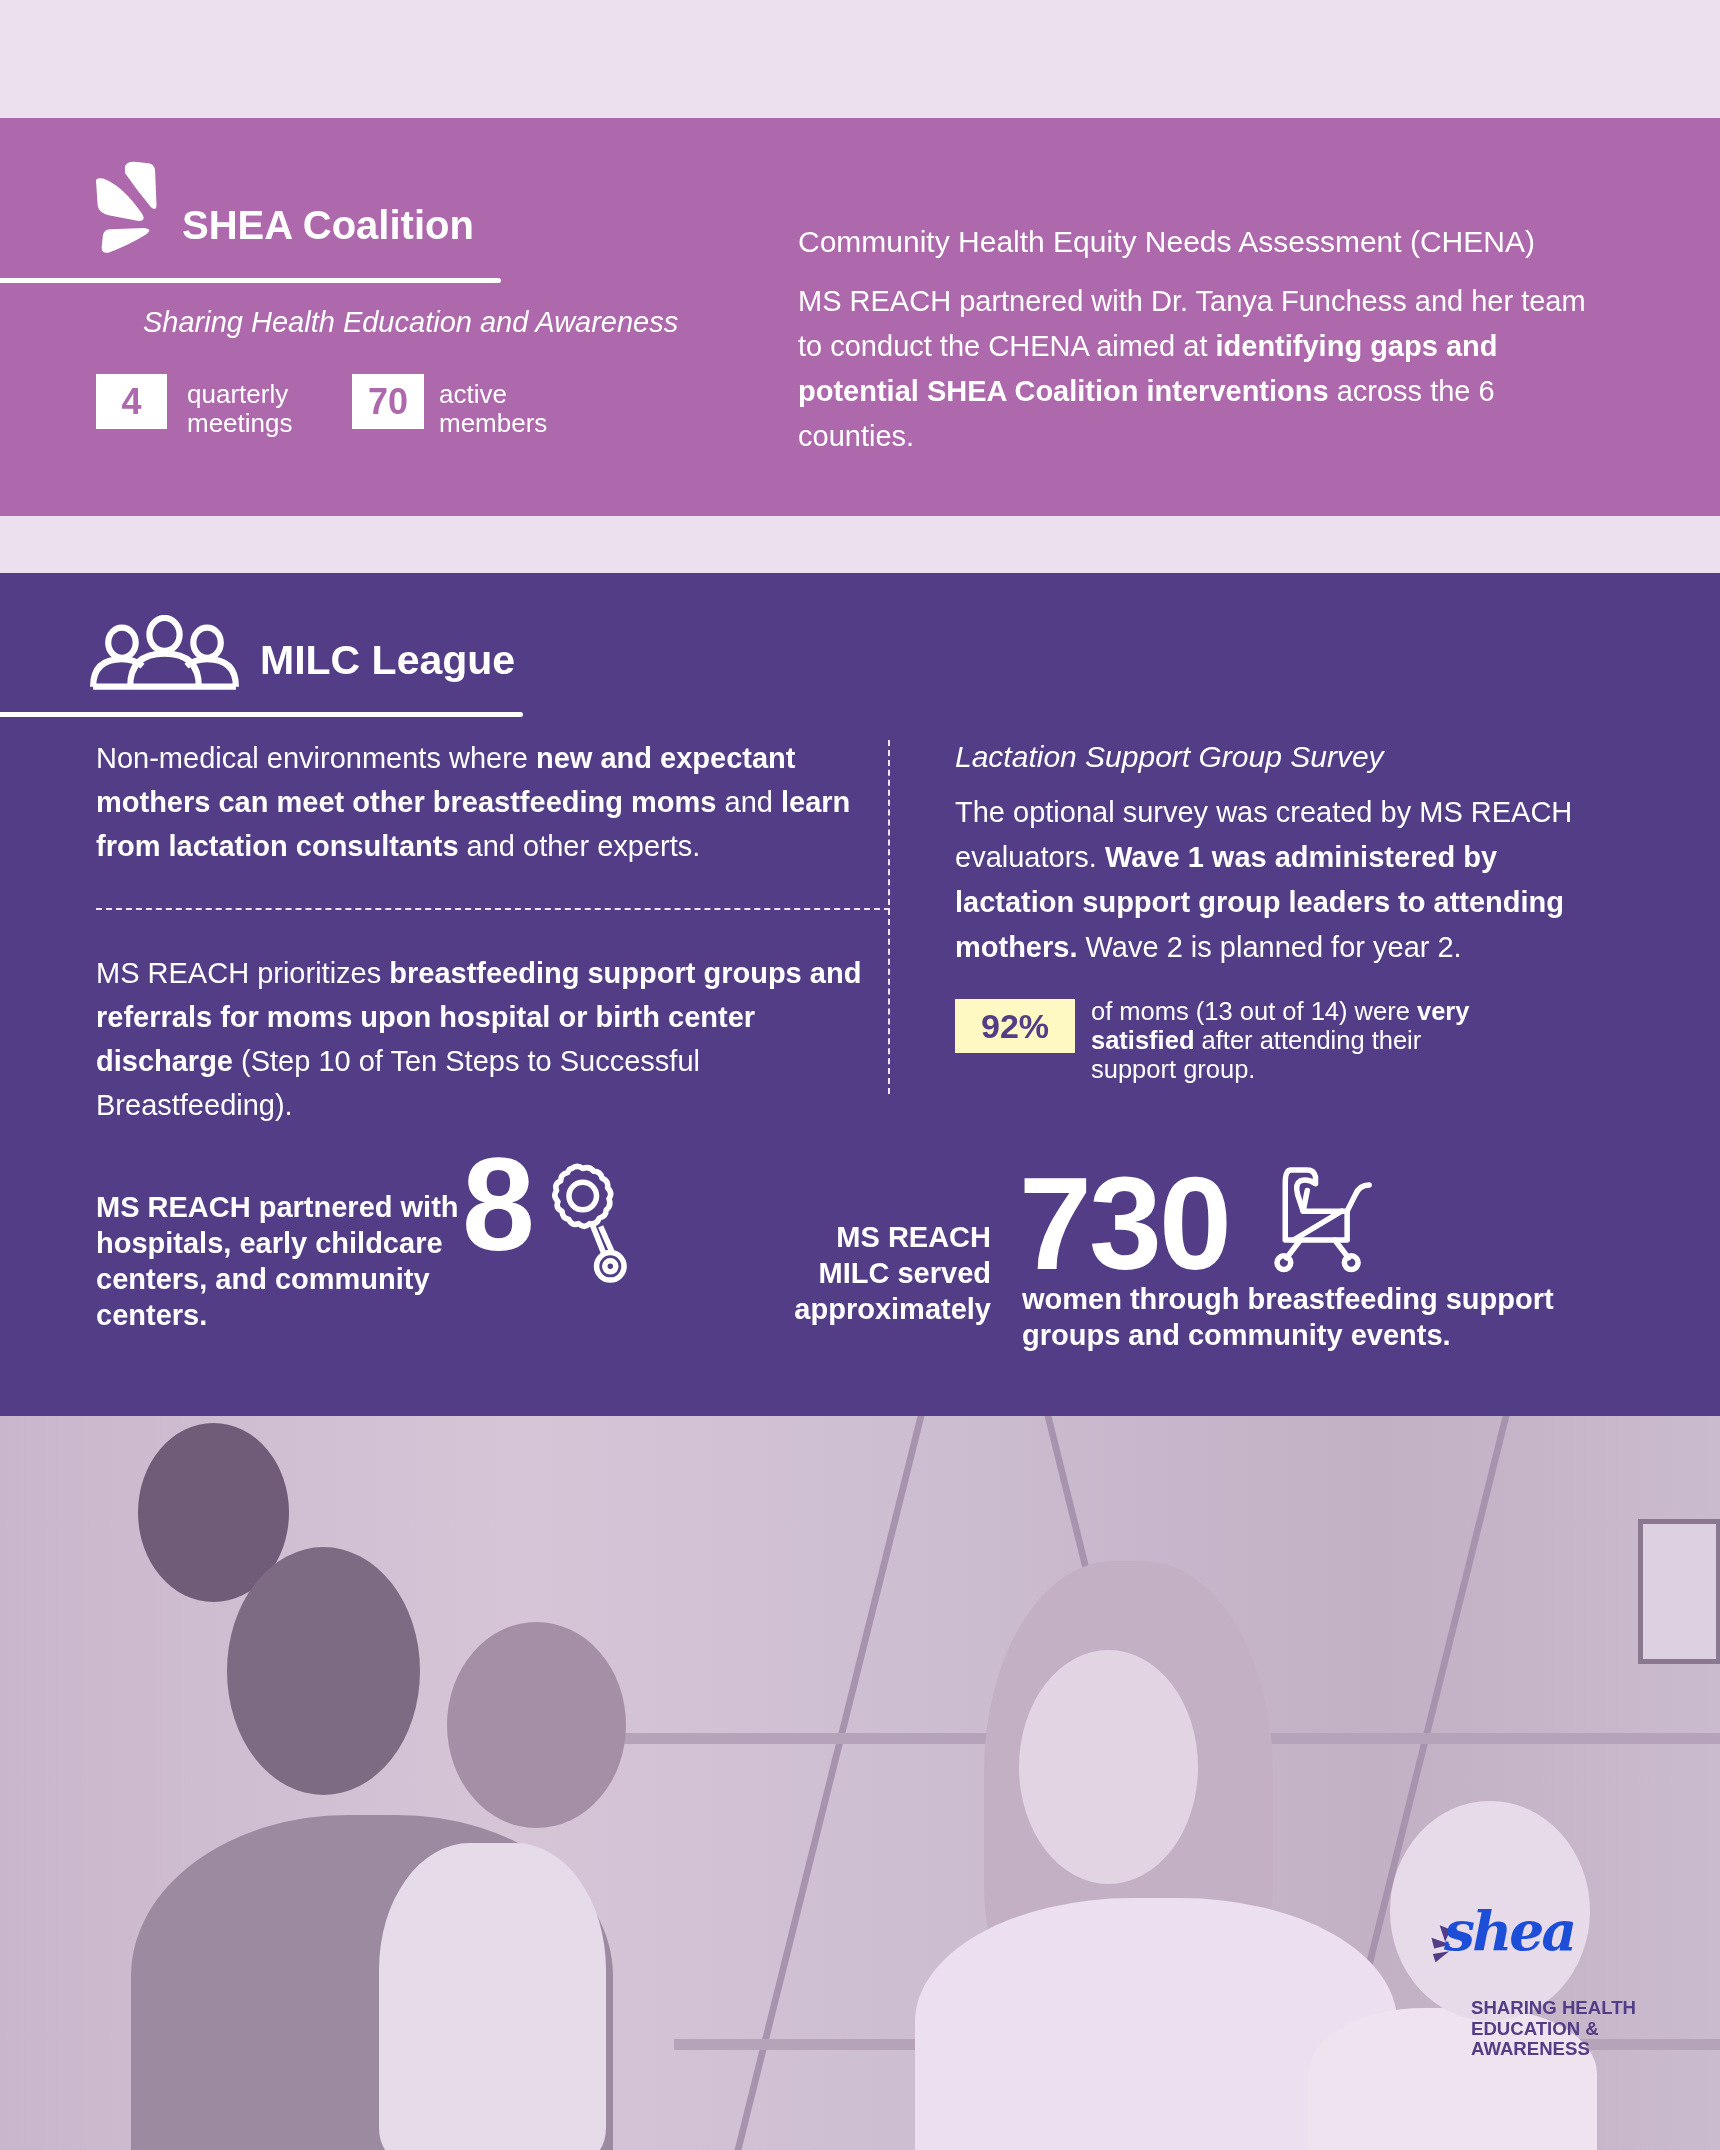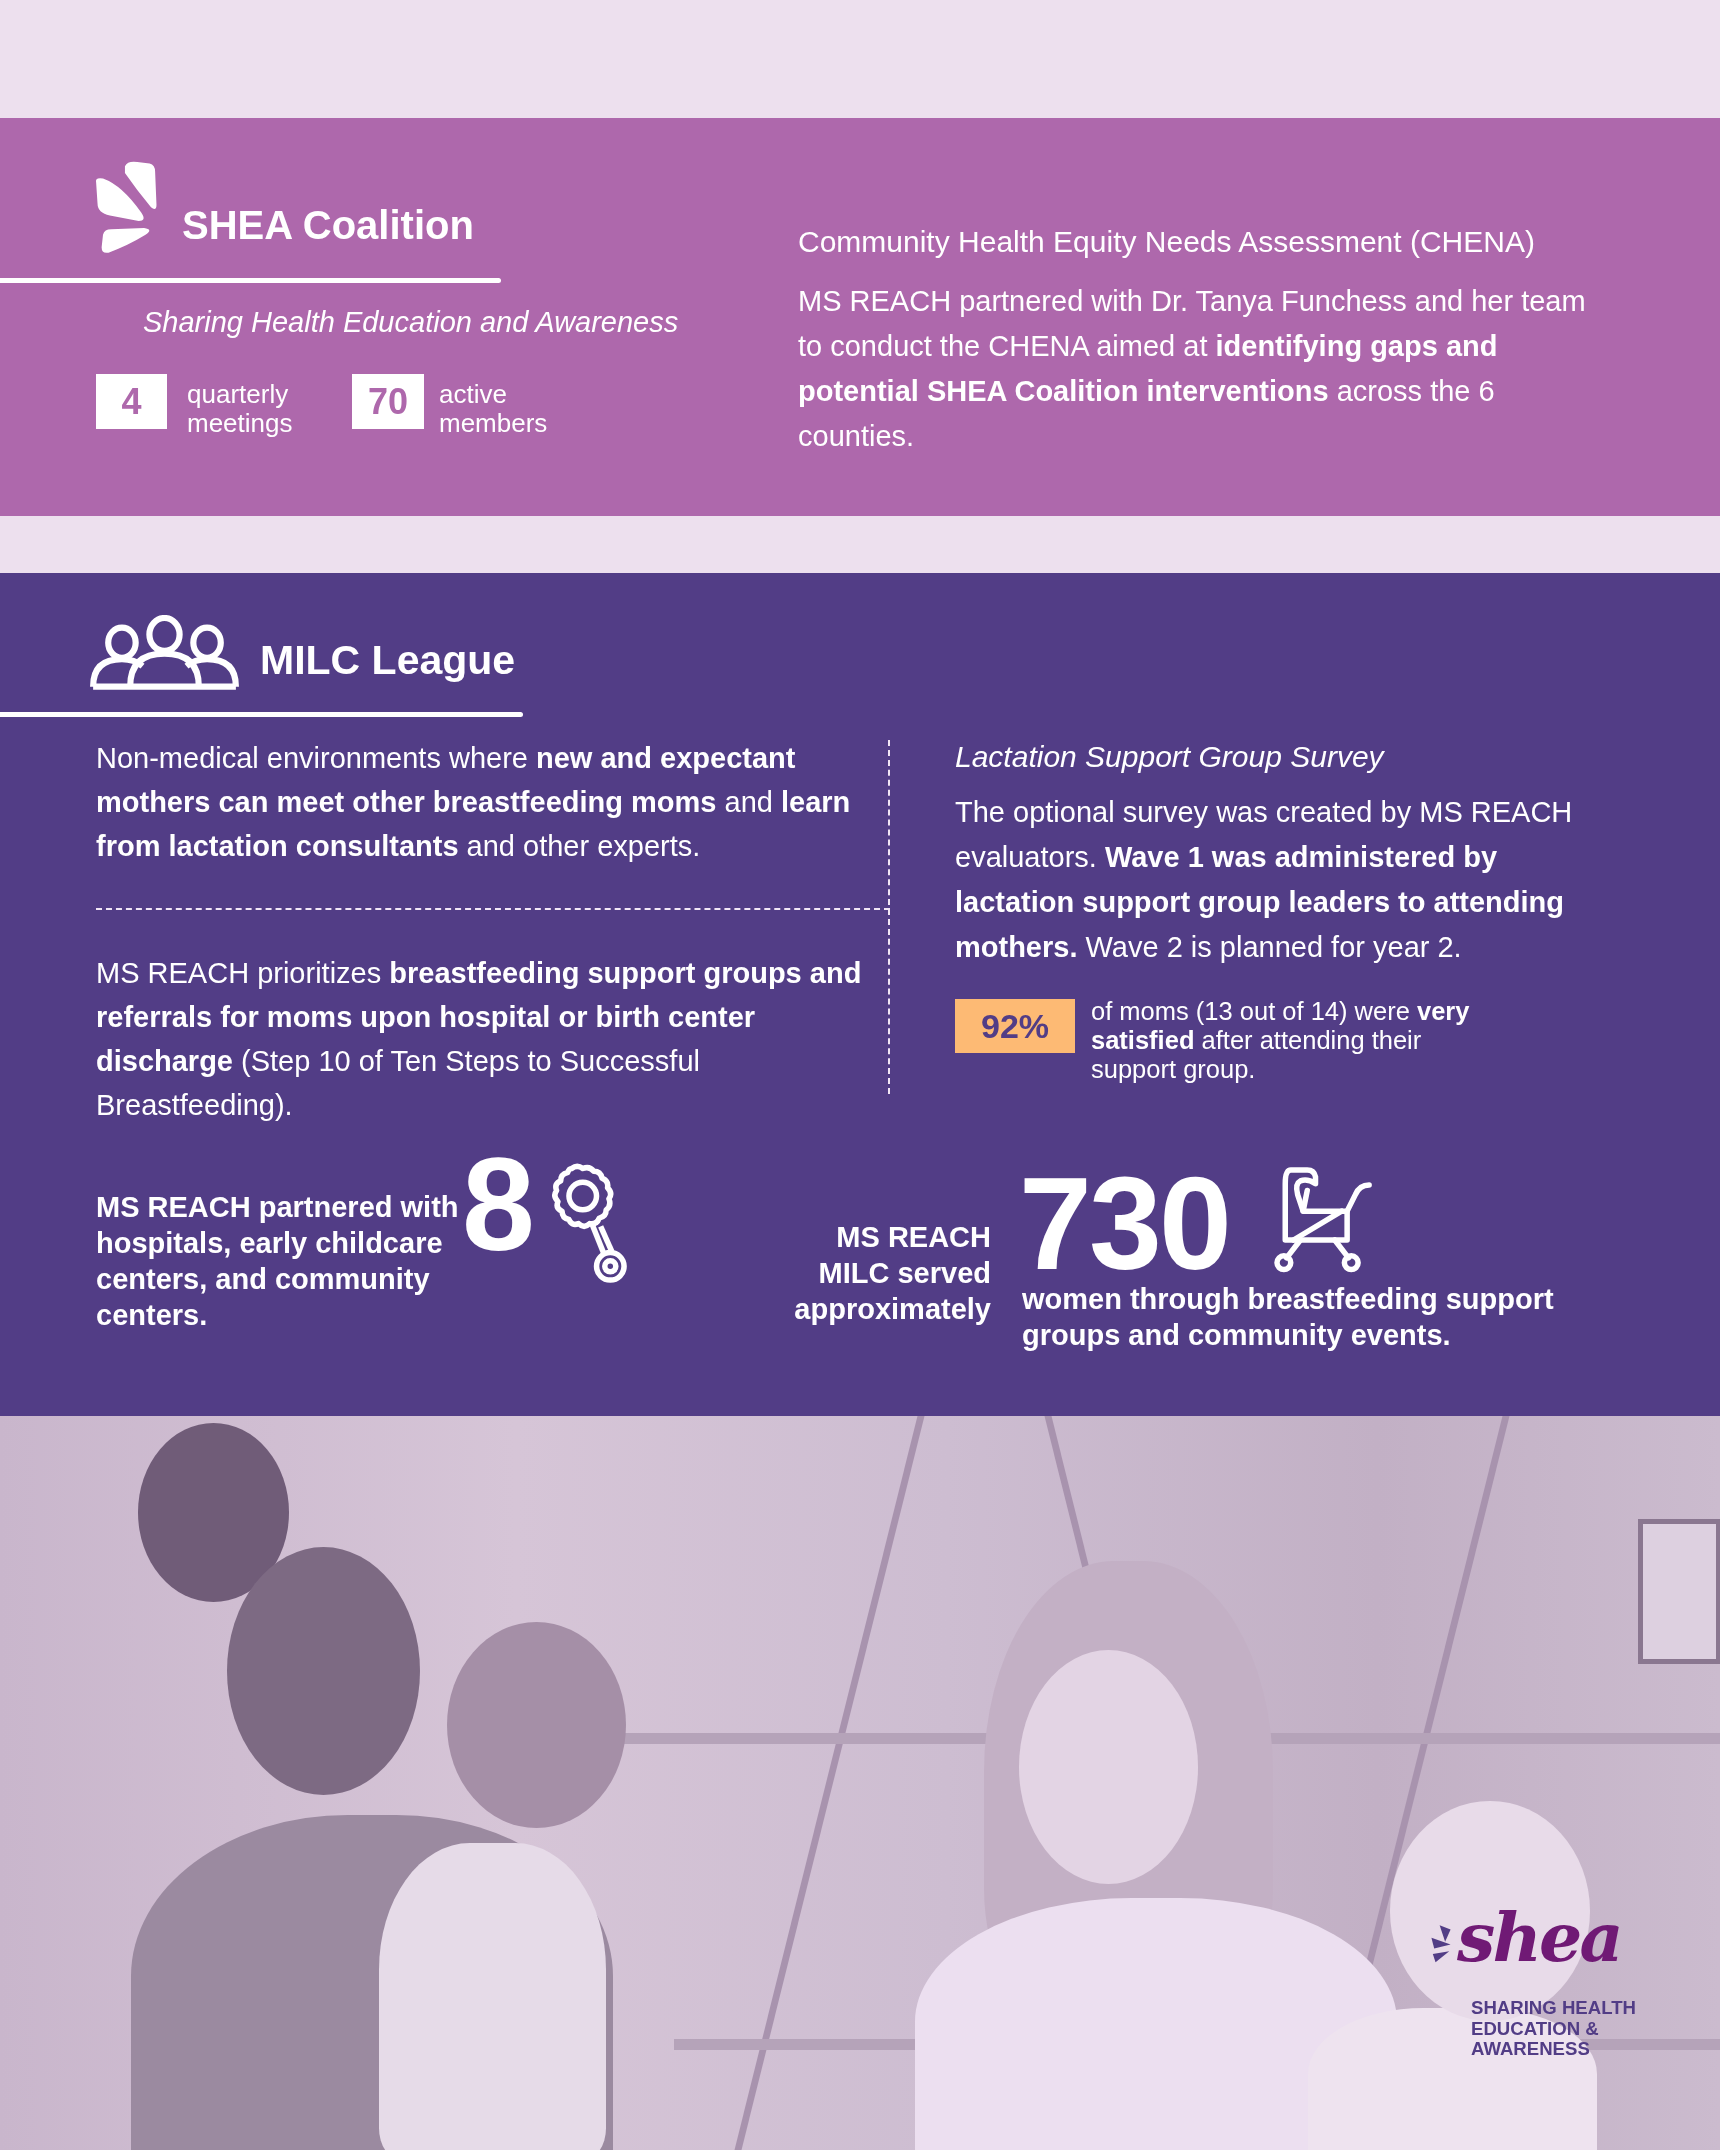--- a/index.html
+++ b/index.html
@@ -38,21 +38,21 @@
   .milc-icon { position: absolute; left: 89px; top: 615px; width: 151px; height: 76px; }
   .milc-title { position: absolute; left: 260px; top: 637px; font-size: 41px; font-weight: 700; }
   .milc-rule { position: absolute; left: 0; top: 712px; width: 523px; height: 4.8px; background: #fff; border-radius: 0 2.8px 2.8px 0; }
   .milc-p1 { position: absolute; left: 96px; top: 736px; width: 785px; font-size: 29px; line-height: 44px; }
   .dash-h { position: absolute; left: 96px; top: 908px; width: 794px; height: 0; border-top: 2.8px dashed #f1e6f5; }
   .dash-v { position: absolute; left: 888px; top: 740px; width: 0; height: 354px; border-left: 2.8px dashed #f1e6f5; }
   .milc-p2 { position: absolute; left: 96px; top: 951px; width: 785px; font-size: 29px; line-height: 44px; }
 
   .survey-title { position: absolute; left: 955px; top: 740px; font-size: 30px; font-style: italic; }
   .survey-body { position: absolute; left: 955px; top: 790px; width: 661px; font-size: 29px; line-height: 45px; }
-  .pct-box { position: absolute; left: 955px; top: 999px; width: 120px; height: 54px; background: #fdba74; color: #523d86;
+  .pct-box { position: absolute; left: 955px; top: 999px; width: 120px; height: 54px; background: #fef9c3; color: #523d86;
     font-size: 34px; font-weight: 700; display: flex; align-items: center; justify-content: center; }
   .pct-text { position: absolute; left: 1091px; top: 997px; width: 385px; font-size: 25.5px; line-height: 29px; }
 
   .partner-text { position: absolute; left: 96px; top: 1189px; width: 447px; font-size: 29px; font-weight: 700; line-height: 36px; }
   .partner-num { position: absolute; left: 462px; top: 1139px; font-size: 131px; font-weight: 700; line-height: 1; }
   .rattle-icon { position: absolute; left: 544px; top: 1163px; width: 83px; height: 124px; }
 
   .served-text { position: absolute; left: 785px; top: 1219px; width: 206px; text-align: right; font-size: 29px; font-weight: 700; line-height: 36px; }
   .served-num { position: absolute; left: 1019px; top: 1158px; font-size: 131px; font-weight: 700; line-height: 1; letter-spacing: -2.8px; }
   .stroller-icon { position: absolute; left: 1266px; top: 1163px; width: 110px; height: 110px; }
@@ -71,22 +71,22 @@
   .ph.woman1-bun { left: 138px; top: 6.9px; width: 151px; height: 179px; background: #705c78; border-radius: 50%; }
   .ph.baby1-body { left: 379px; top: 427px; width: 227px; height: 317px; background: #e6dbe8; border-radius: 40% 40% 10% 10%; }
   .ph.baby1-head { left: 447px; top: 206px; width: 179px; height: 206px; background: #a58fa7; border-radius: 50%; }
   .ph.woman2-body { left: 915px; top: 482px; width: 482px; height: 275px; background: #ecdff0; border-radius: 45% 45% 0 0; }
   .ph.woman2-hair { left: 984px; top: 145px; width: 289px; height: 468px; background: #c3b0c5; border-radius: 45% 45% 30% 30%; }
   .ph.woman2-face { left: 1019px; top: 234px; width: 179px; height: 234px; background: #e3d4e4; border-radius: 50%; }
   .ph.baby2-body { left: 1308px; top: 592px; width: 289px; height: 165px; background: #eee3ef; border-radius: 40% 40% 0 0; }
   .ph.baby2-head { left: 1390px; top: 385px; width: 200px; height: 220px; background: #e8dbe9; border-radius: 50%; }
 
   .brand { position: absolute; left: 1430px; top: 1903px; width: 262px; height: 165px; }
-  .brand-word { position: absolute; left: 27px; top: 0; font-family: "DejaVu Serif", serif; font-style: italic; font-weight: 700;
-    font-size: 68px; color: #701a75; line-height: 1; letter-spacing: -2.8px; }
+  .brand-word { position: absolute; left: 14px; top: 0; font-family: "DejaVu Serif", serif; font-style: italic; font-weight: 700;
+    font-size: 55px; color: #1d4ed8; line-height: 1; letter-spacing: -2.8px; }
   .brand-tag { position: absolute; left: 41px; top: 95px; font-size: 18.6px; font-weight: 700; color: #523d86; line-height: 20.6px; letter-spacing: 0; }
   .brand-spark { position: absolute; left: 0; top: 20.6px; width: 27.5px; height: 41px; }
 </style>
 </head>
 <body>
 
 <div class="band-top"></div>
 
 <section class="shea-section"></section>
 

